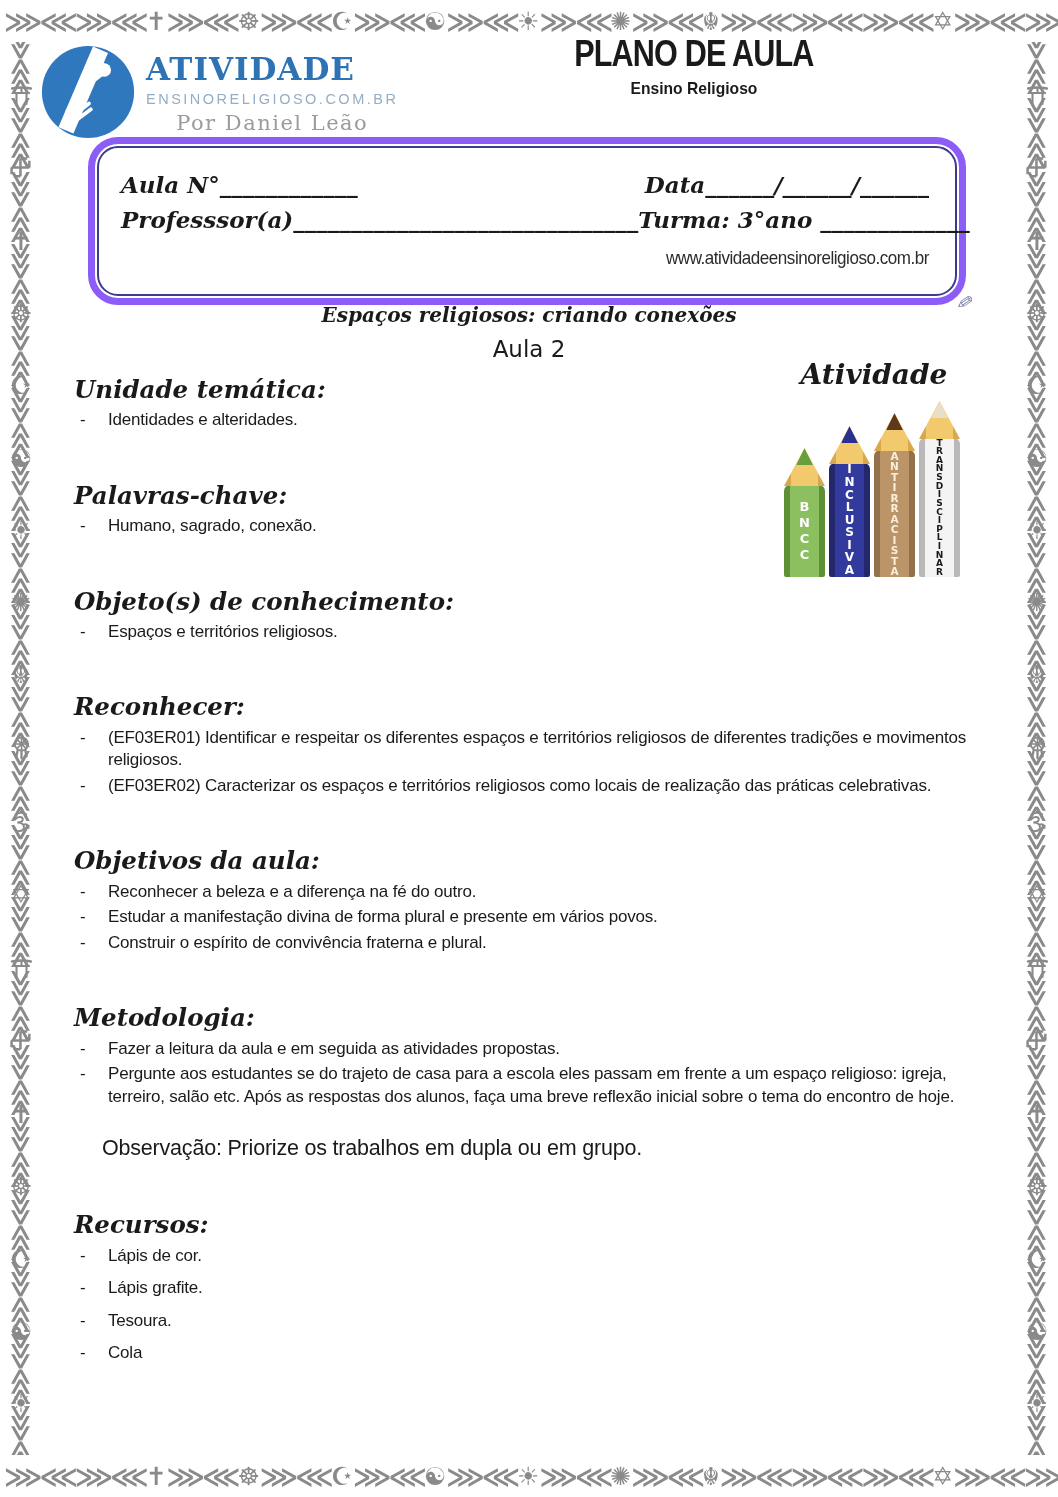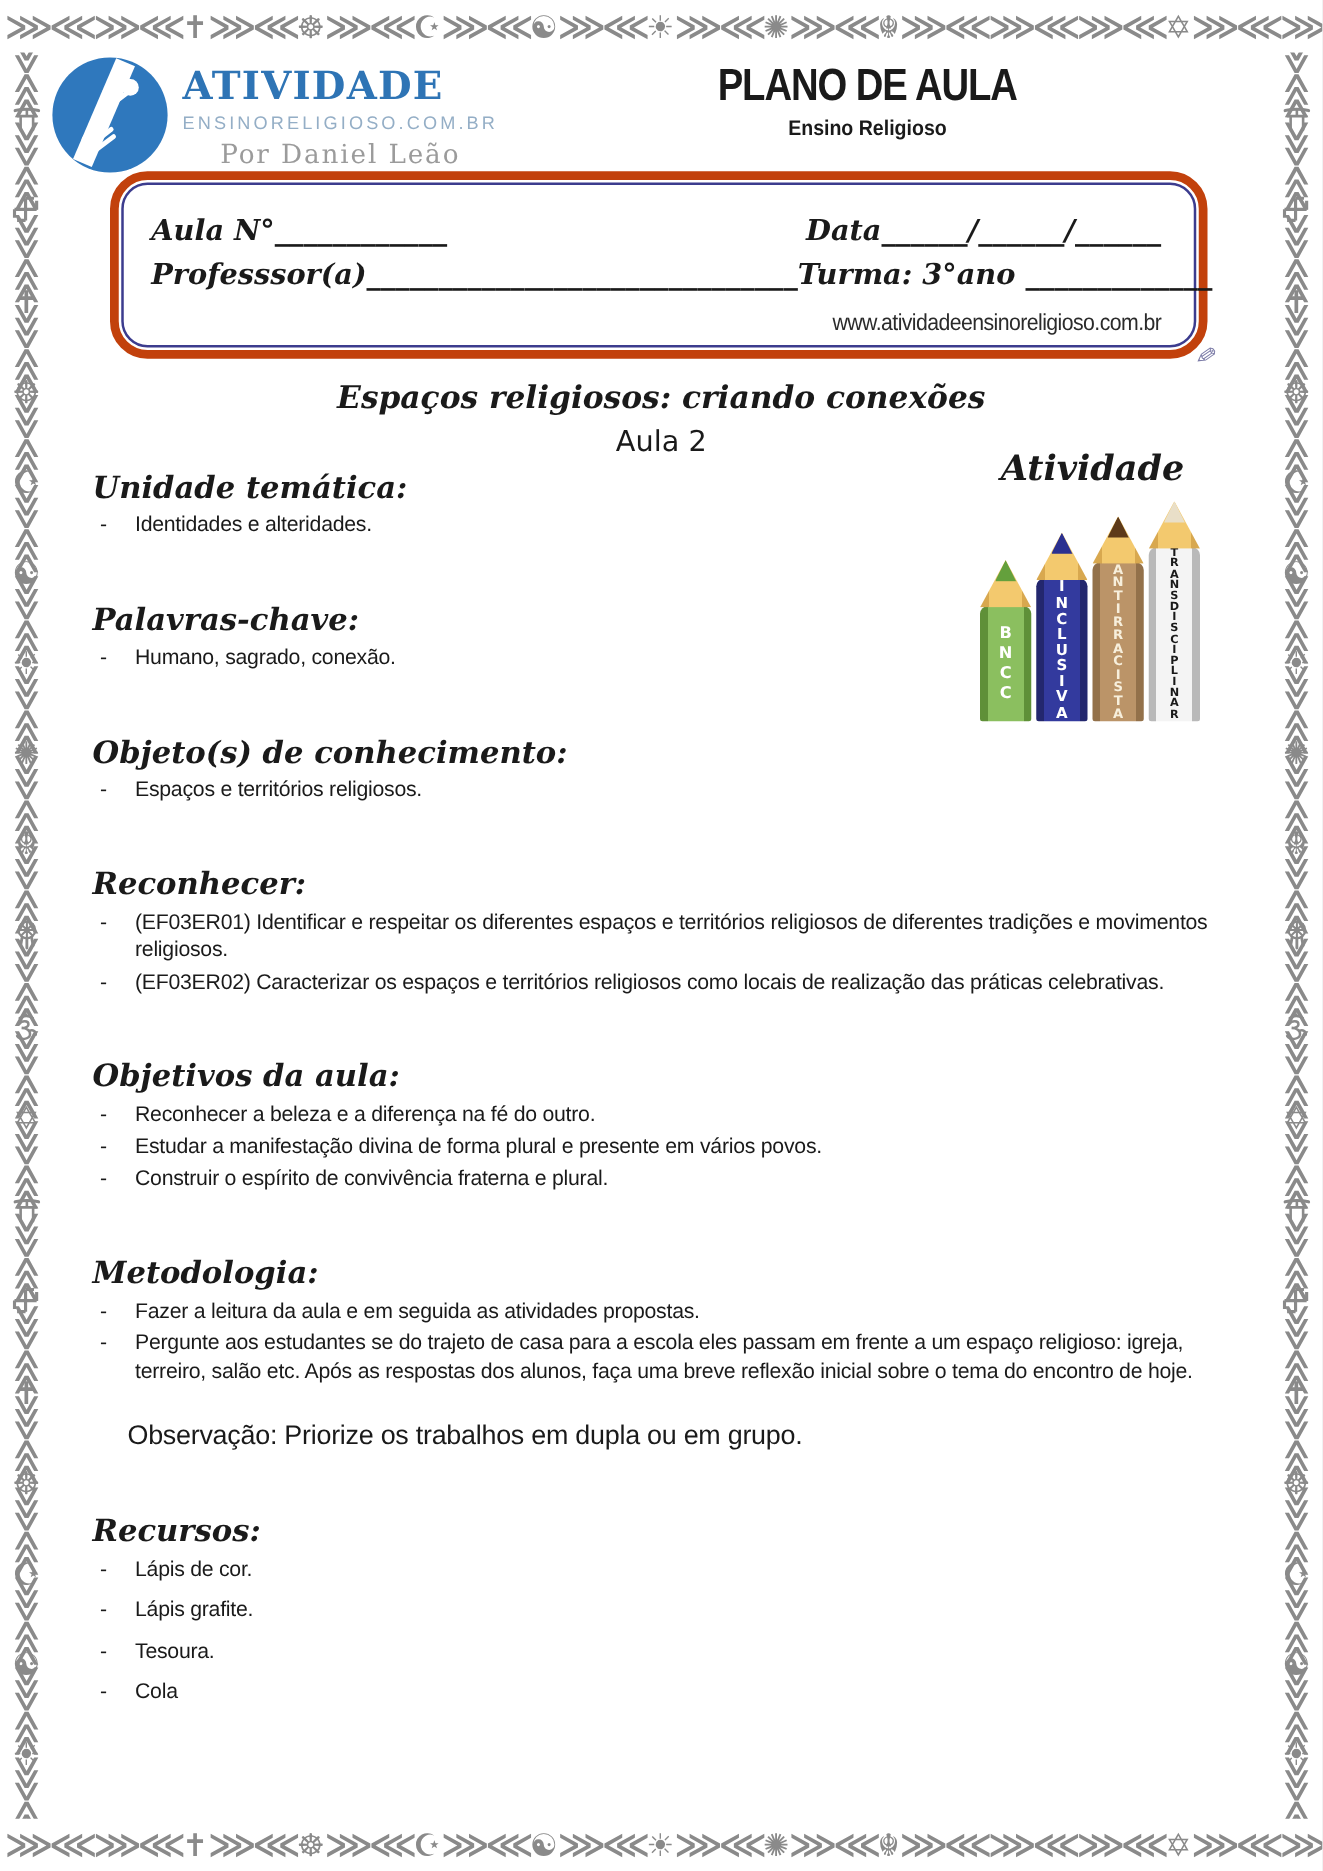--- a/index.html
+++ b/index.html
@@ -22,40 +22,40 @@
   .b-svg{width:25px;height:27px;display:block;}
 
   
   .logo-wrap{position:absolute;left:40px;top:44px;display:flex;align-items:flex-start;gap:10px;}
   .logo-circle{width:96px;height:96px;flex:0 0 auto;}
   .brand-col{padding-top:10px;}
   .brand-name{font-family:"DejaVu Serif",serif;font-weight:bold;font-size:31px;color:#2e74b5;letter-spacing:1px;line-height:1;}
   .brand-site{font-family:"Liberation Sans",sans-serif;font-size:14.5px;color:#94aec6;letter-spacing:2.5px;margin-top:6px;}
   .brand-by{font-family:"DejaVu Serif",serif;font-size:21px;color:#9b9b9b;letter-spacing:1.5px;margin-top:4px;text-align:center;}
 
-  .doc-title-block{position:absolute;left:400px;right:70px;top:50px;text-align:center;}
+  .doc-title-block{position:absolute;left:400px;right:70px;top:36px;text-align:center;}
   .doc-title{font-weight:bold;font-size:36px;letter-spacing:-1px;line-height:1;
              display:inline-block;transform:scaleX(0.85);transform-origin:center;}
   .doc-subtitle{font-weight:bold;font-size:17px;margin-top:7px;display:inline-block;transform:scaleX(0.92);}
 
   
-  .form-box{position:absolute;left:88px;top:137px;width:878px;height:150px;
-            border:7px solid #c2410c;border-radius:30px;box-sizing:border-box;}
+  .form-box{position:absolute;left:88px;top:137px;width:878px;height:168px;
+            border:7px solid #8b5cf6;border-radius:30px;box-sizing:border-box;}
   .form-box-inner{position:absolute;inset:2px;border:2px solid #3c3c8e;border-radius:21px;}
   .script{font-family:"DejaVu Serif",serif;font-style:italic;font-weight:bold;}
   .form-content{position:absolute;inset:0;padding:24px 30px 0 26px;font-size:23px;}
   .form-row{display:flex;justify-content:space-between;white-space:nowrap;line-height:1.5;}
   .form-site{text-align:right;margin-top:10px;font-size:18.5px;color:#2b2b2b;font-family:"Liberation Sans",sans-serif;
              font-style:normal;font-weight:normal;letter-spacing:-0.5px;transform:scaleX(0.92);transform-origin:right;}
   .corner-pencil{position:absolute;right:-14px;bottom:-16px;font-size:20px;color:#7d7da8;
                  transform:rotate(100deg);font-family:"DejaVu Sans",sans-serif;}
 
   
   .lesson-title-block{position:absolute;left:42px;right:42px;top:303px;text-align:center;}
-  .lesson-title{font-size:25px;}
+  .lesson-title{font-size:20px;}
   .lesson-sub{font-size:23px;margin-top:9px;font-family:"DejaVu Sans",sans-serif;}
 
   
   .pencils-wrap{position:absolute;right:94px;top:358px;width:180px;}
   .pencils-title{text-align:center;font-size:28px;margin-bottom:4px;}
   .pencils-row{display:flex;align-items:flex-end;gap:4px;height:182px;}
   .pencil{width:41px;display:flex;flex-direction:column;}
   .tip{position:relative;height:38px;clip-path:polygon(50% 0,100% 100%,0 100%);
        background:linear-gradient(90deg,#d8a84f 0 18%,#f3c96e 18% 82%,#d8a84f 82%);}
   .lead{position:absolute;top:0;left:50%;transform:translateX(-50%);width:42%;height:46%;

